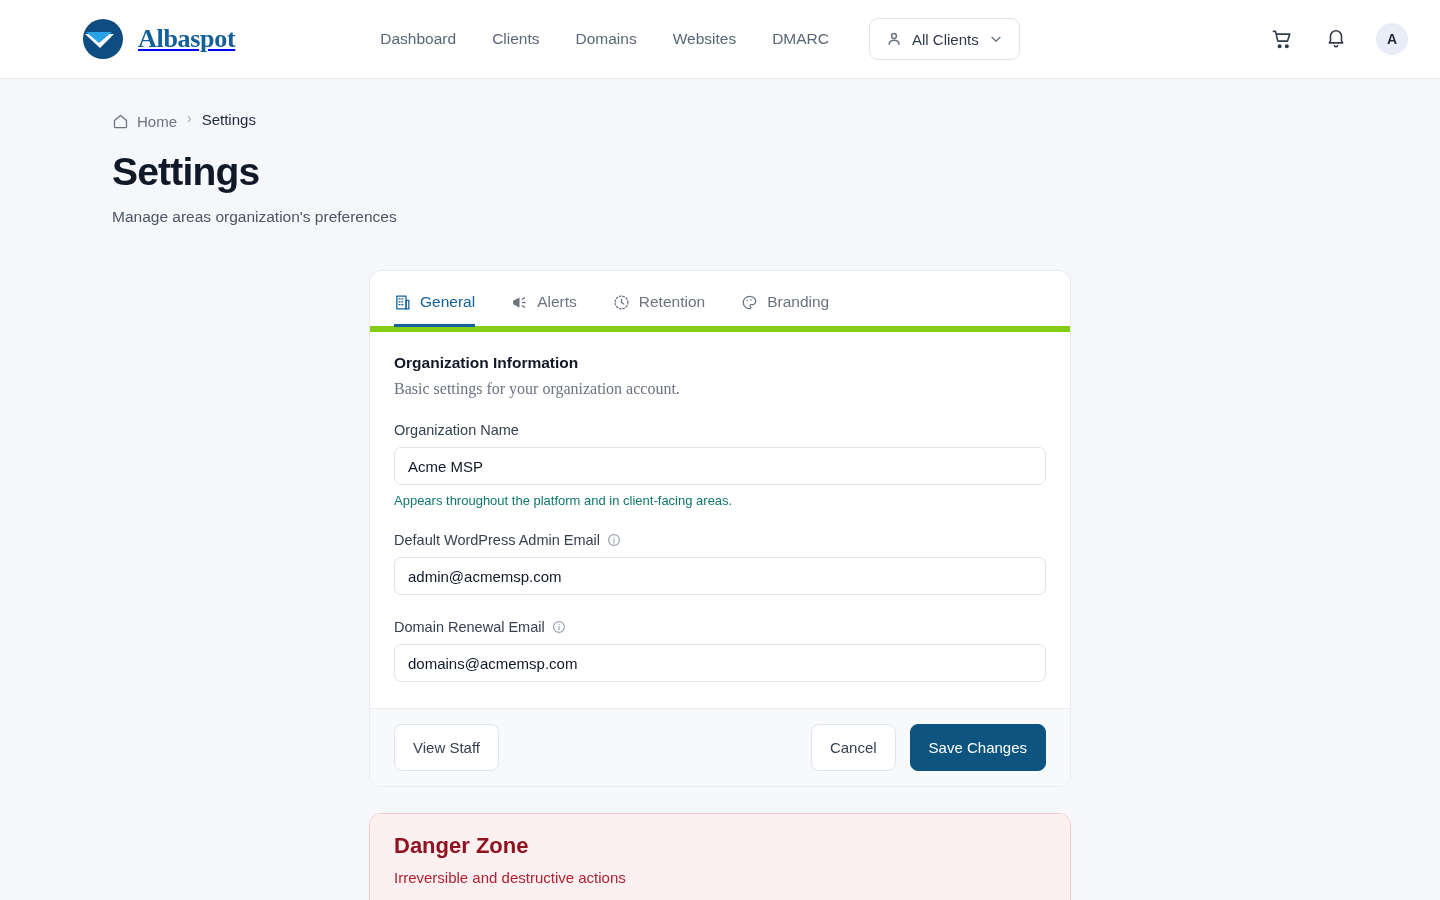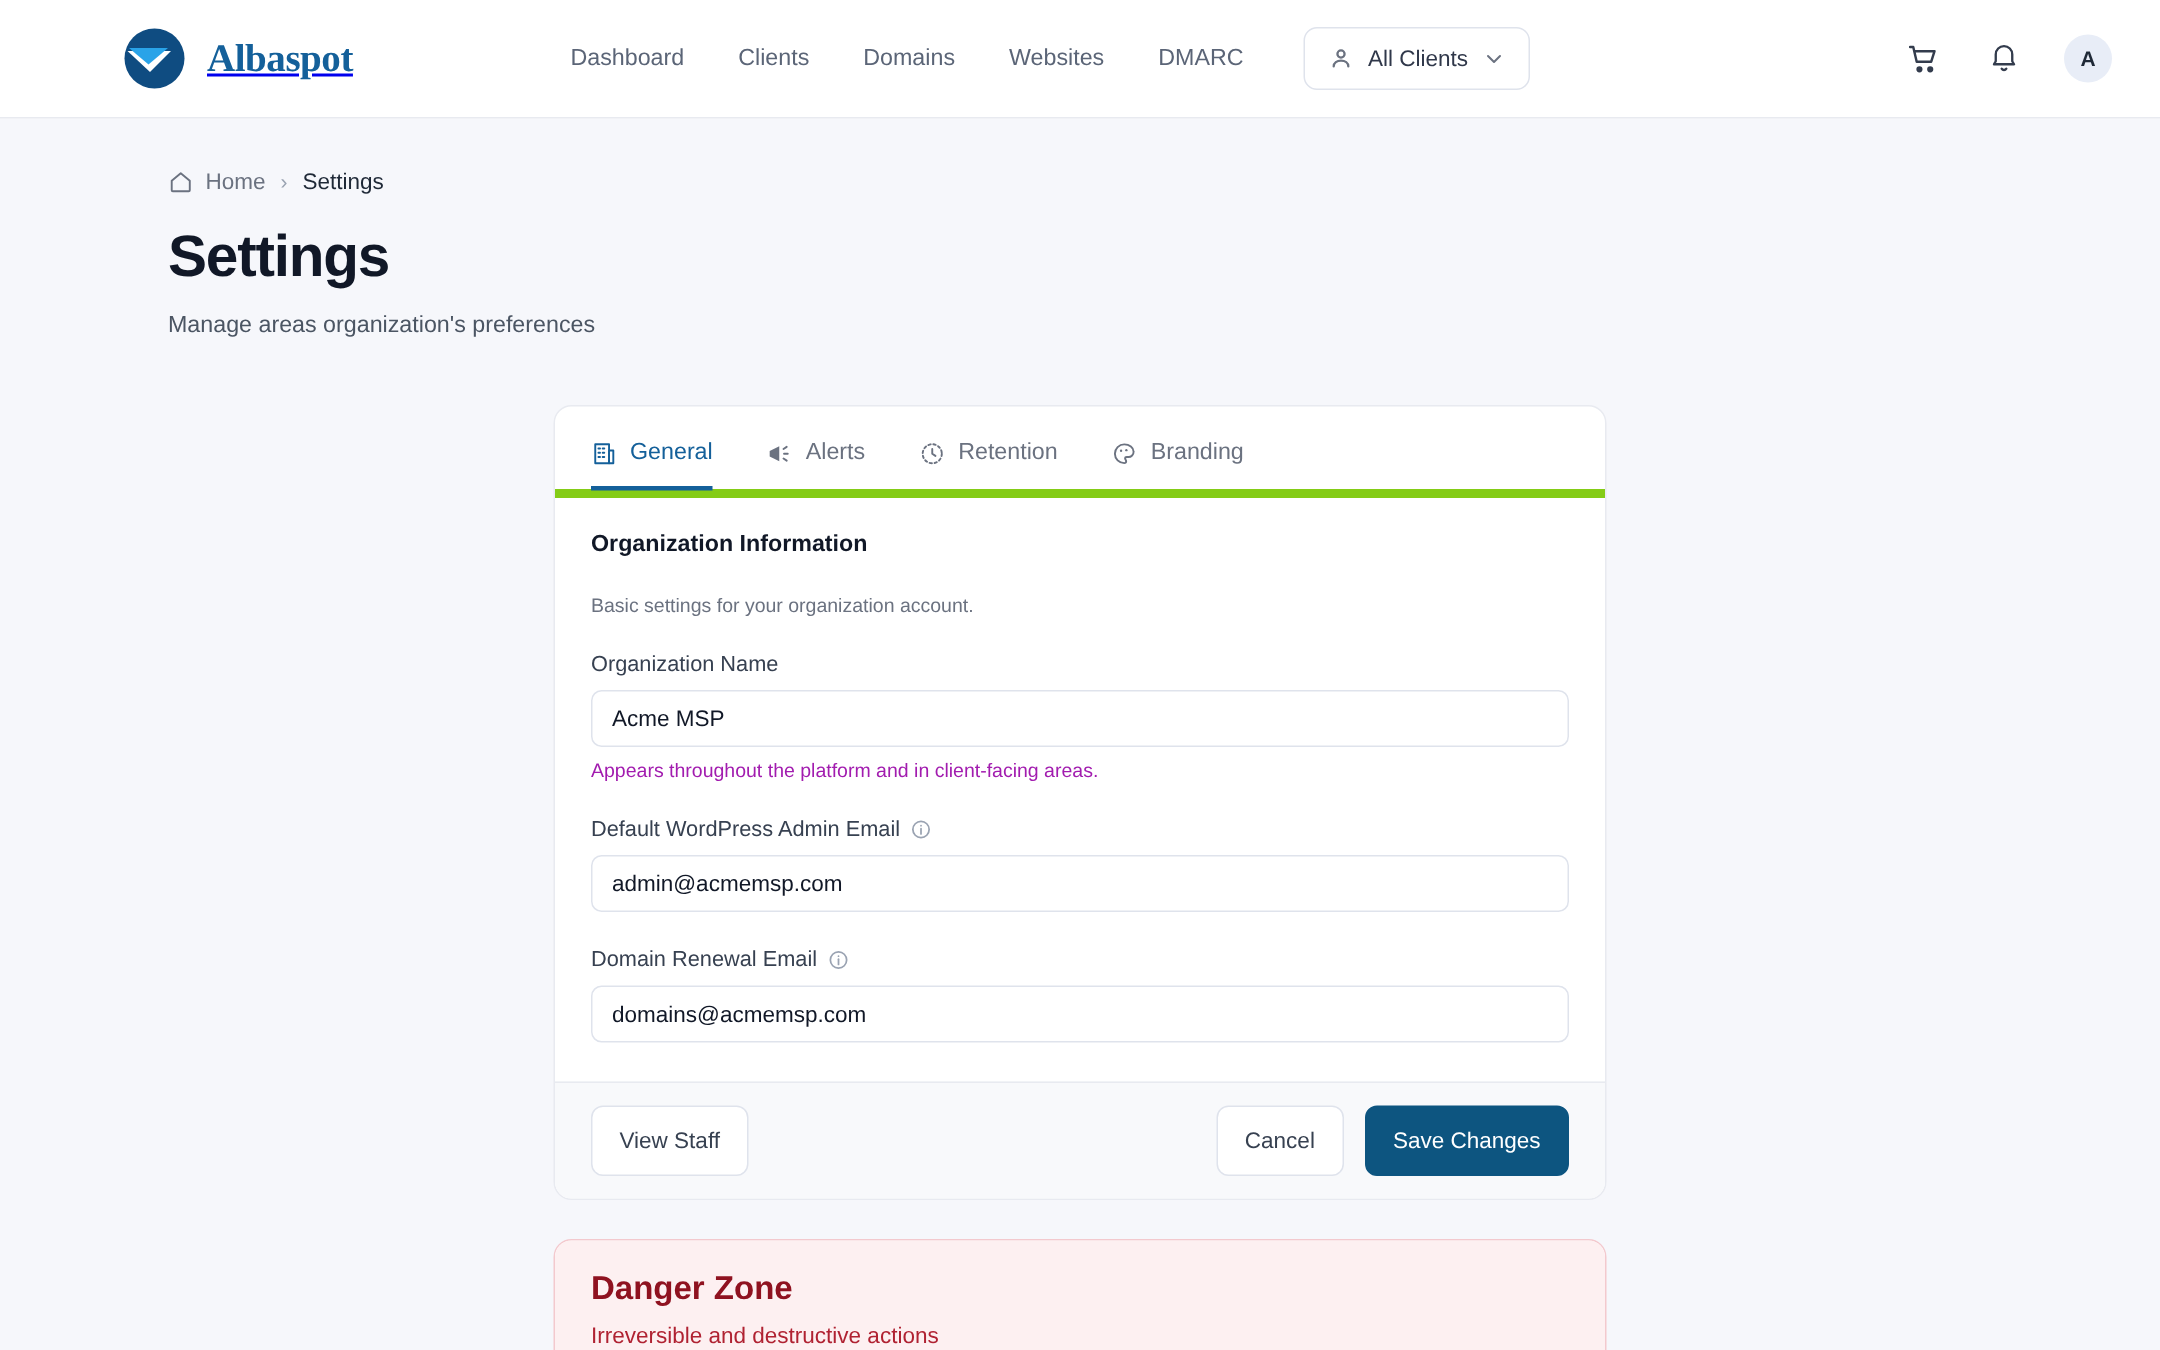--- a/index.html
+++ b/index.html
@@ -77,21 +77,21 @@
     background: #e8edf7;
     color: #1f2937;
     font-size: 14px;
     font-weight: bold;
     display: flex; align-items: center; justify-content: center;
     cursor: pointer;
   }
 
   
   .page-head { padding: 32px 0 0 112px; }
-  .breadcrumb { display: flex; align-items: center; gap: 10px; height: 20px; }
+  .breadcrumb { display: flex; gap: 10px; height: 20px; }
   .crumb-home {
     display: flex; align-items: center; gap: 8px;
     font-size: 15px; color: #6b7280; cursor: pointer; text-decoration: none;
   }
   .crumb-sep { color: #9aa3b2; font-size: 14px; line-height: 1; }
   .crumb-current { font-size: 15px; color: #1f2937; font-weight: 500; }
 
   .page-title {
     margin: 21px 0 0 0;
     font-size: 39px;
@@ -129,41 +129,41 @@
     color: #6b7280;
     cursor: pointer;
     border-bottom: 3px solid transparent;
     margin-bottom: -1px;
   }
   .tab.active { color: #14609a; border-bottom-color: #14609a; }
   .tab .ticon { display: flex; align-items: center; }
 
   .card-body { padding: 22px 24px 26px 24px; }
   .sec-title { font-size: 15.5px; font-weight: bold; color: #111827; margin: 0; }
-  .sec-desc { font-size: 13px; color: #6b7280; margin: 24px 0 0 0; }
+  .sec-desc { font-size: 16px; color: #6b7280; margin: 8px 0 0 0; font-family: Liberation Serif, serif; }
 
   .field { margin-top: 24px; }
   .field-label {
     display: flex; align-items: center; gap: 7px;
     font-size: 14.5px; color: #374151; margin-bottom: 9px;
   }
   .info-icon { color: #9aa3b2; display: flex; }
   .input {
     width: 100%;
     height: 38px;
     border: 1px solid #dfe3ec;
     border-radius: 7px;
     padding: 0 13px;
     font-size: 15px;
     font-family: "Liberation Sans", sans-serif;
     color: #111827;
     background: #fff;
     outline: none;
   }
-  .field-hint { font-size: 13px; color: #a21caf; margin-top: 8px; }
+  .field-hint { font-size: 13px; color: #0f766e; margin-top: 8px; }
 
   .card-footer {
     border-top: 1px solid #e8eaf0;
     background: #f8f9fb;
     padding: 15px 24px;
     display: flex;
     align-items: center;
   }
   .btn {
     height: 47px;

